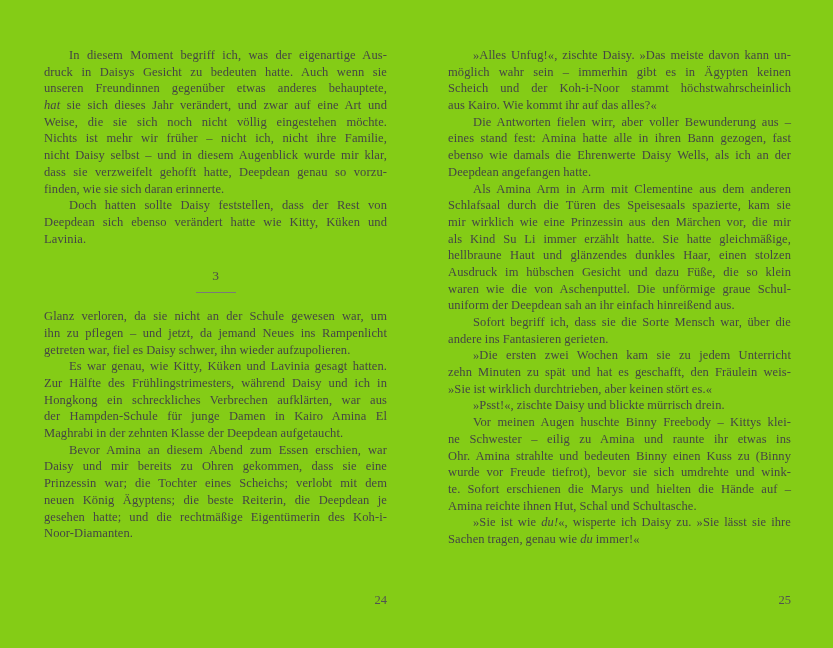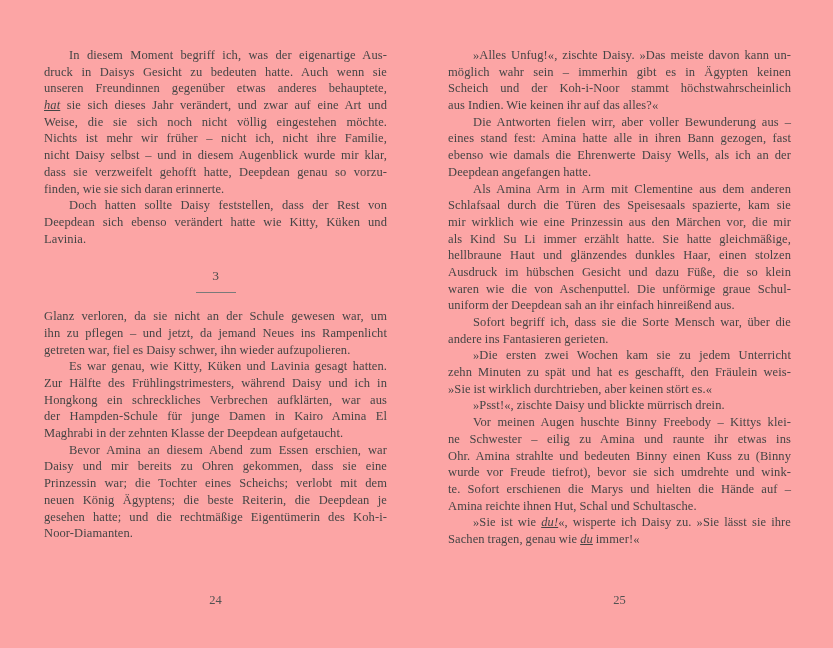--- a/index.html
+++ b/index.html
@@ -4,21 +4,21 @@
 <style>
   html, body {
     margin: 0;
     padding: 0;
     background: #ffffff;
   }
   .spread {
     position: relative;
     width: 833px;
     height: 648px;
-    background: #fca5a5;
+    background: #84cc16;
     font-family: "Liberation Serif", "DejaVu Serif", serif;
     color: #454545;
     overflow: hidden;
   }
   .page {
     position: absolute;
     top: 47px;
     width: 343px;
     height: 560px;
   }
@@ -33,21 +33,21 @@
     height: 16.7px;
     letter-spacing: 0.1px;
     word-spacing: -0.3px;
     text-align: justify;
     text-align-last: justify;
     white-space: nowrap;
   }
   .line.first { text-indent: 25px; }
   .line.last  { text-align-last: left; }
 
-  em { font-style: italic; text-decoration: underline; }
+  em { font-style: italic; }
 
   .section-head {
     margin: 21px 0 15px 0;
     text-align: center;
   }
   .section-num {
     display: block;
     font-size: 13.5px;
     line-height: 16px;
     color: #4a4a4a;
@@ -57,21 +57,21 @@
     width: 40px;
     height: 1px;
     background: #7a7a7a;
     margin: 8px auto 0 auto;
   }
   .page-number {
     position: absolute;
     top: 546px;
     left: 0;
     width: 100%;
-    text-align: center;
+    text-align: right;
     font-size: 12.5px;
     color: #525252;
     font-feature-settings: "onum" 1;
   }
 </style>
 </head>
 <body>
 
 <div class="spread">
 
@@ -120,21 +120,21 @@
       </div>
     <div class="page-number">24</div>
   </section>
 
   <section class="page right">
     <div class="page-body">
         <div class="para">
           <div class="line first">»Alles Unfug!«, zischte Daisy. »Das meiste davon kann un-</div>
           <div class="line">möglich wahr sein – immerhin gibt es in Ägypten keinen</div>
           <div class="line">Scheich und der Koh-i-Noor stammt höchstwahrscheinlich</div>
-          <div class="line last">aus Indien. Wie keinen ihr auf das alles?«</div>
+          <div class="line last">aus Kairo. Wie kommt ihr auf das alles?«</div>
         </div>
         <div class="para">
           <div class="line first">Die Antworten fielen wirr, aber voller Bewunderung aus –</div>
           <div class="line">eines stand fest: Amina hatte alle in ihren Bann gezogen, fast</div>
           <div class="line">ebenso wie damals die Ehrenwerte Daisy Wells, als ich an der</div>
           <div class="line last">Deepdean angefangen hatte.</div>
         </div>
         <div class="para">
           <div class="line first">Als Amina Arm in Arm mit Clementine aus dem anderen</div>
           <div class="line">Schlafsaal durch die Türen des Speisesaals spazierte, kam sie</div>

